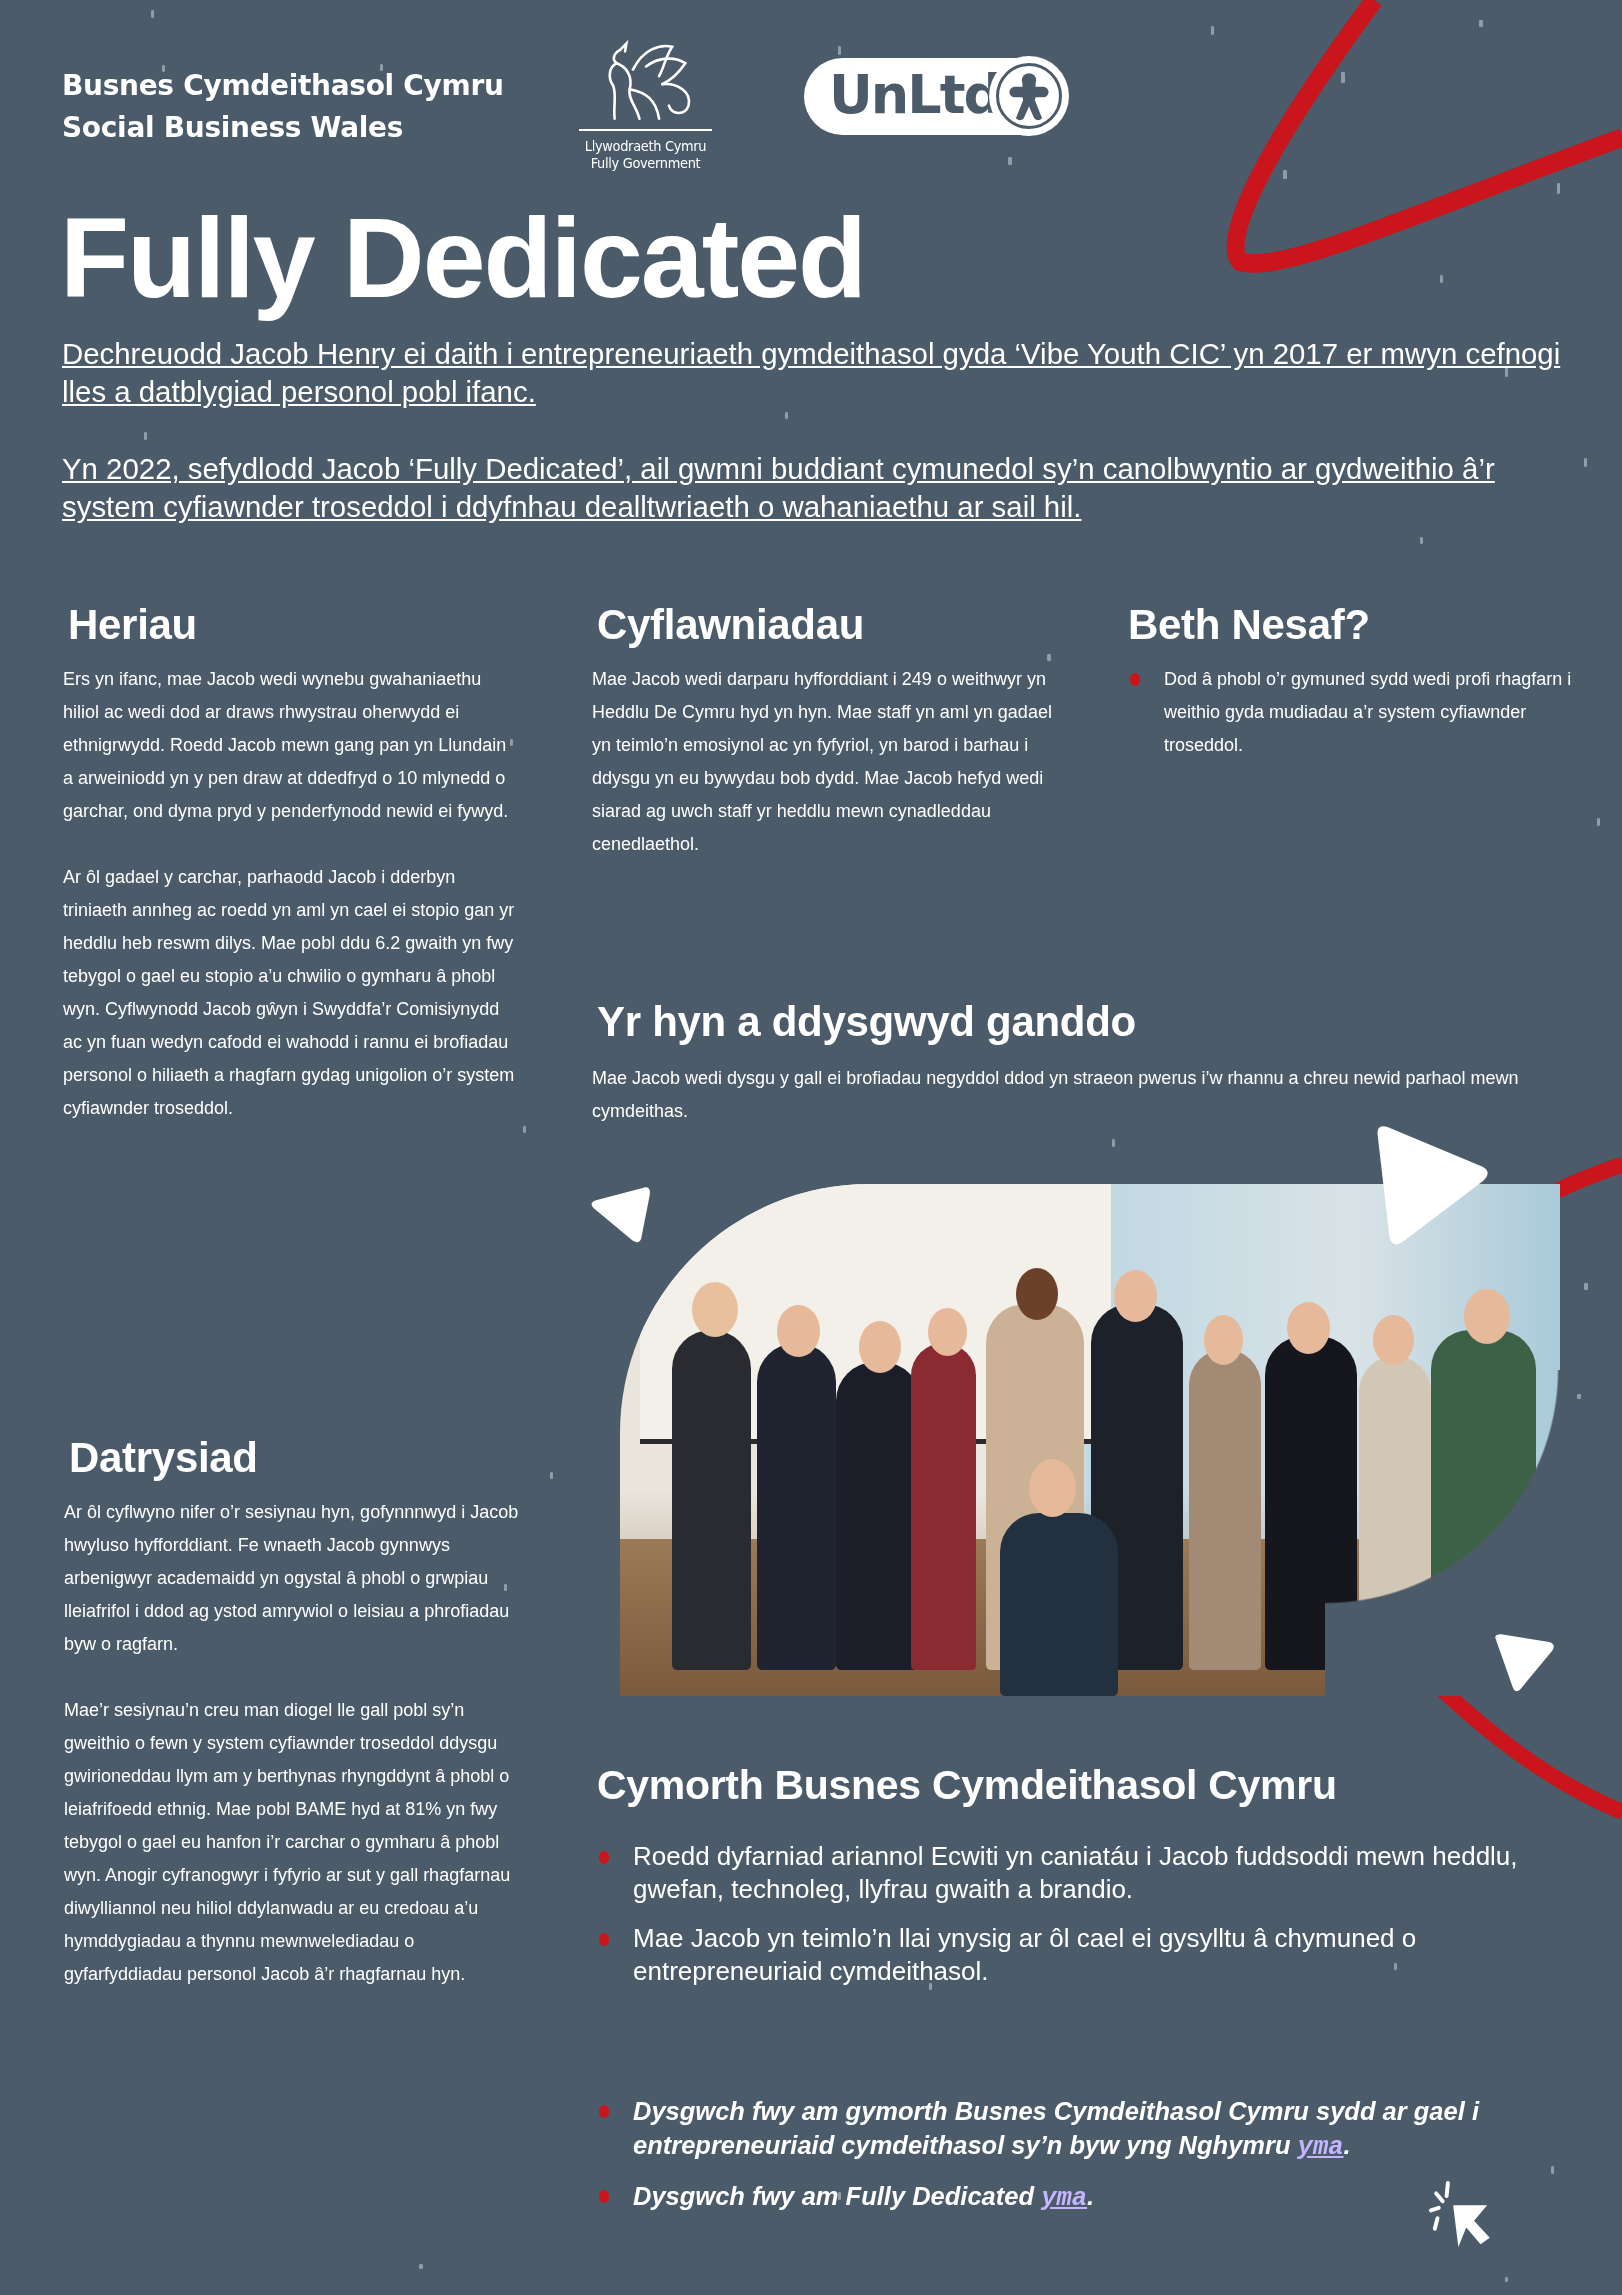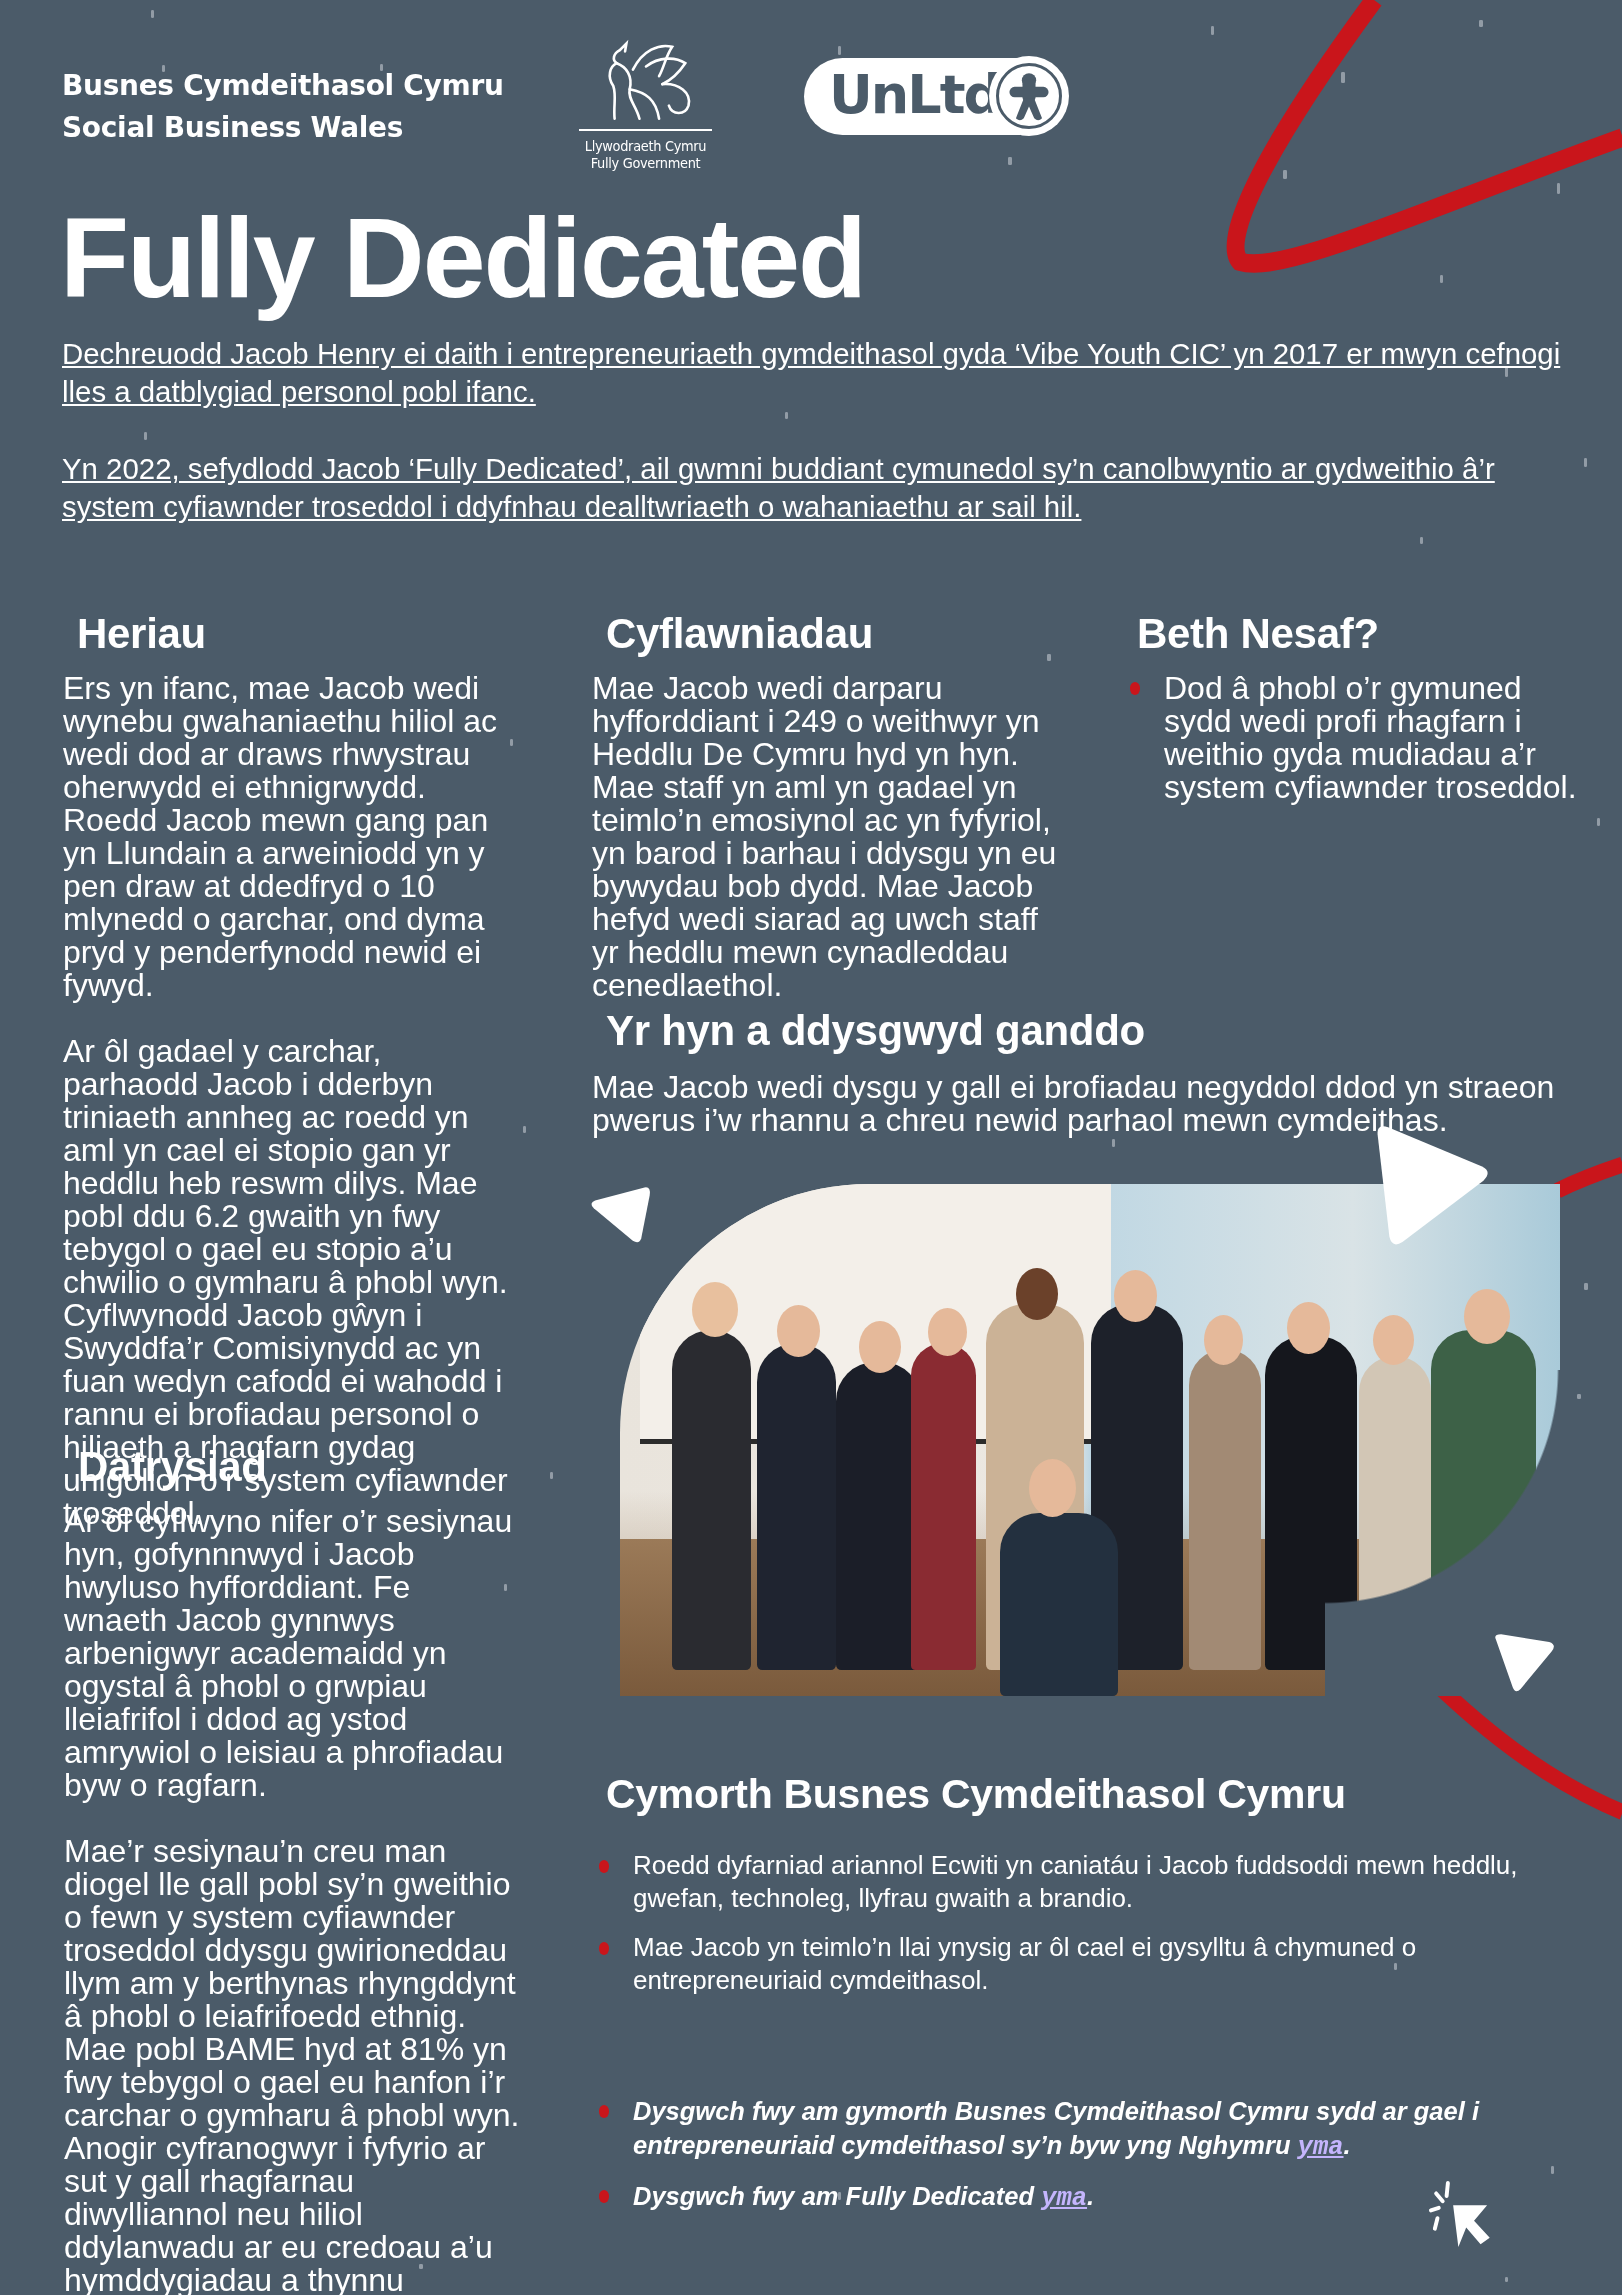--- a/index.html
+++ b/index.html
@@ -19,22 +19,22 @@
   .unltd { left: 804px; top: 56px; width: 275px; height: 82px; }
   .unltd .pill { position: absolute; left: 0; top: 2px; width: 216px; height: 77px; background: #fff; border-radius: 39px 0 0 39px; }
   .unltd .pill span { position: absolute; left: 25px; top: 5.2px; font-family: "DejaVu Sans", sans-serif; font-weight: bold; font-size: 54px; color: #4b5b69; letter-spacing: -2px; }
   .unltd .circle { position: absolute; left: 185px; top: 0; width: 80px; height: 80px; border-radius: 50%; background: #fff; border: 0; }
   .unltd .circle .inner { position: absolute; left: 6.5px; top: 6.5px; width: 60px; height: 60px; border-radius: 50%; border: 3.3px solid #4b5b69; background: #fff; box-sizing: content-box; }
 
   .main-title { left: 60px; top: 193px; font-size: 113px; font-weight: bold; letter-spacing: -2px; line-height: 131px; }
   .intro { left: 62px; top: 335px; width: 1505px; font-size: 29.4px; line-height: 38px; text-decoration: underline; }
   .intro p { margin: 0 0 39px 0; }
 
-  h2 { margin: 14px; font-weight: bold; font-size: 42px; line-height: 52px; letter-spacing: -0.3px; }
-  .body-txt { font-size: 32px; line-height: 33px; }
+  h2 { margin: 5px; font-weight: bold; font-size: 42px; line-height: 52px; letter-spacing: -0.3px; }
+  .body-txt { font-size: 18px; line-height: 33px; }
   .body-txt p { margin: 0 0 33px 0; }
 
   .col1 { left: 63px; top: 594px; width: 458px; }
   .col2 { left: 592px; top: 594px; width: 471px; }
   .col3 { left: 1123px; top: 594px; width: 458px; }
   .col1 h2, .col2 h2, .col3 h2 { margin-bottom: 11.8px; }
   .datrysiad { left: 64px; top: 1427px; width: 458px; }
 
   ul.red { list-style: none; padding: 0; margin: 0; }
   ul.red li { position: relative; padding-left: 41px; margin-bottom: 15.7px; }

